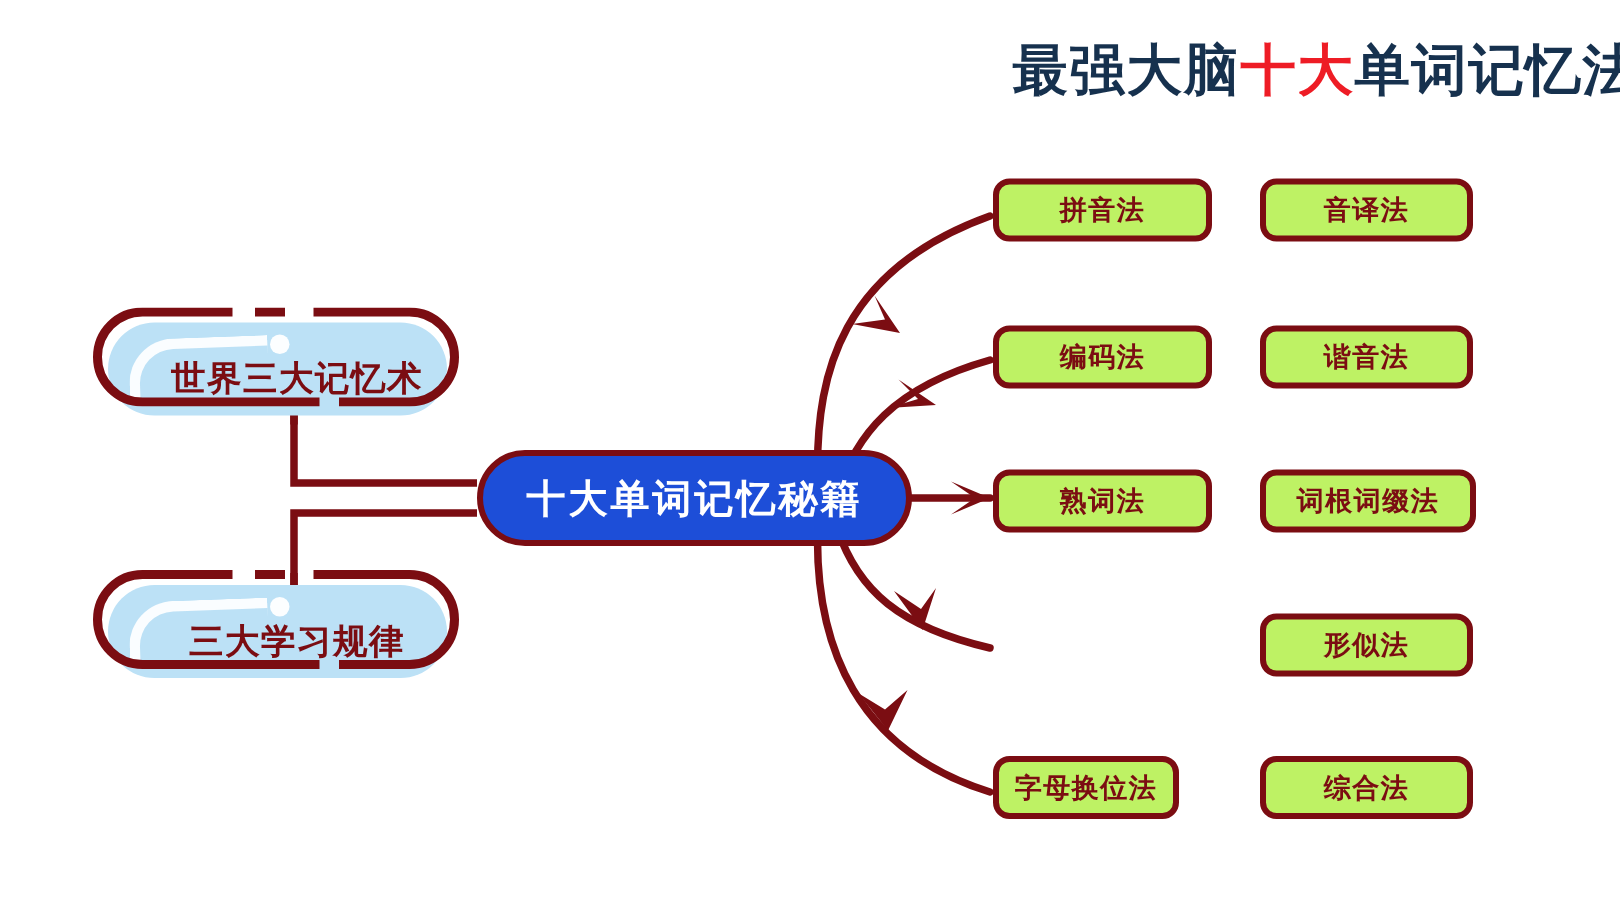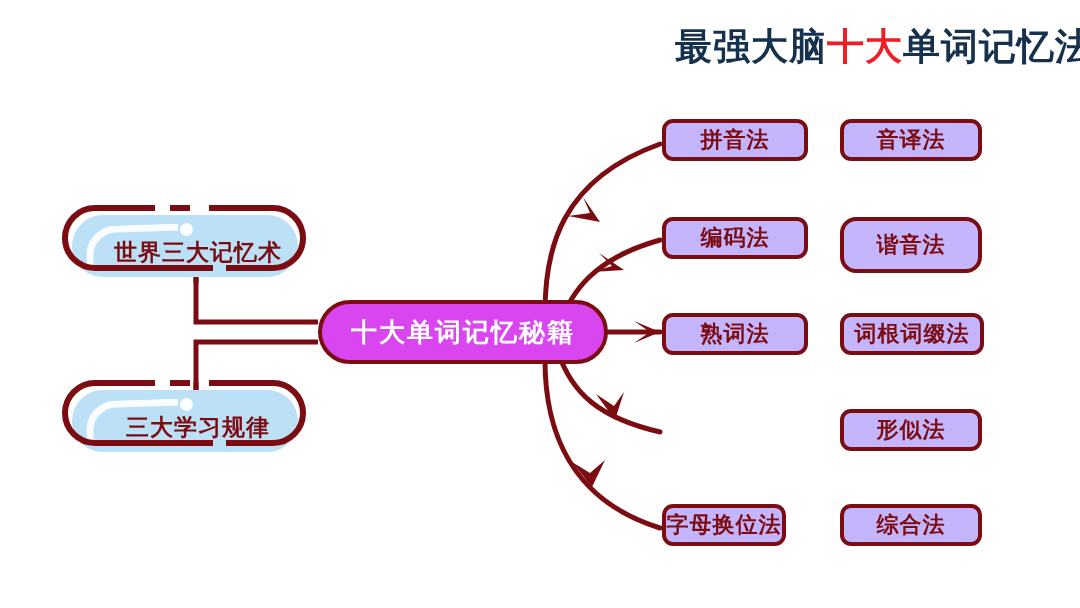--- a/index.html
+++ b/index.html
@@ -23,21 +23,21 @@
   }
   #title .hl{color:#EE1C25;}
 
   
   #links{position:absolute;left:0;top:0;width:1080px;height:608px;}
 
   
   .center-node{
     position:absolute;
     display:flex;align-items:center;justify-content:center;
-    background:#d946ef;
+    background:#1d4ed8;
     border:4px solid #7B0D12;
     border-radius:40px;
     box-sizing:border-box;
     color:#ffffff;
     font-size:26px;font-weight:bold;
     letter-spacing:2px;
     white-space:nowrap;
     z-index:5;
   }
 
@@ -73,26 +73,26 @@
     padding-left:26px;padding-top:14px;
     box-sizing:border-box;
     color:#7B0D12;font-size:23px;font-weight:bold;
     letter-spacing:1px;white-space:nowrap;
   }
 
   
   .leaf{
     position:absolute;
     display:flex;align-items:center;justify-content:center;
-    background:#c4b5fd;
+    background:#bef264;
     border:4px solid #7B0D12;
     border-radius:11px;
     box-sizing:border-box;
     color:#7B0D12;
-    font-size:22px;font-weight:bold;
+    font-size:18px;font-weight:bold;
     letter-spacing:1px;
     white-space:nowrap;
     z-index:5;
   }
 </style>
 </head>
 <body>
 
 <div id="stage">
 
@@ -172,21 +172,21 @@
 
 
   <div class="leaf" style="left:662px;top:504px;width:124px;height:42px;">
     <span>字母换位法</span>
     </div>
 
   <div class="leaf" style="left:840px;top:119px;width:142px;height:42px;">
     <span>音译法</span>
     </div>
 
-  <div class="leaf" style="left:840px;top:217px;width:142px;height:56px;border-radius:16px;">
+  <div class="leaf" style="left:840px;top:217px;width:142px;height:42px;">
     <span>谐音法</span>
     </div>
 
   <div class="leaf" style="left:840px;top:313px;width:144px;height:42px;">
     <span>词根词缀法</span>
     </div>
 
   <div class="leaf" style="left:840px;top:409px;width:142px;height:42px;">
     <span>形似法</span>
     </div>

